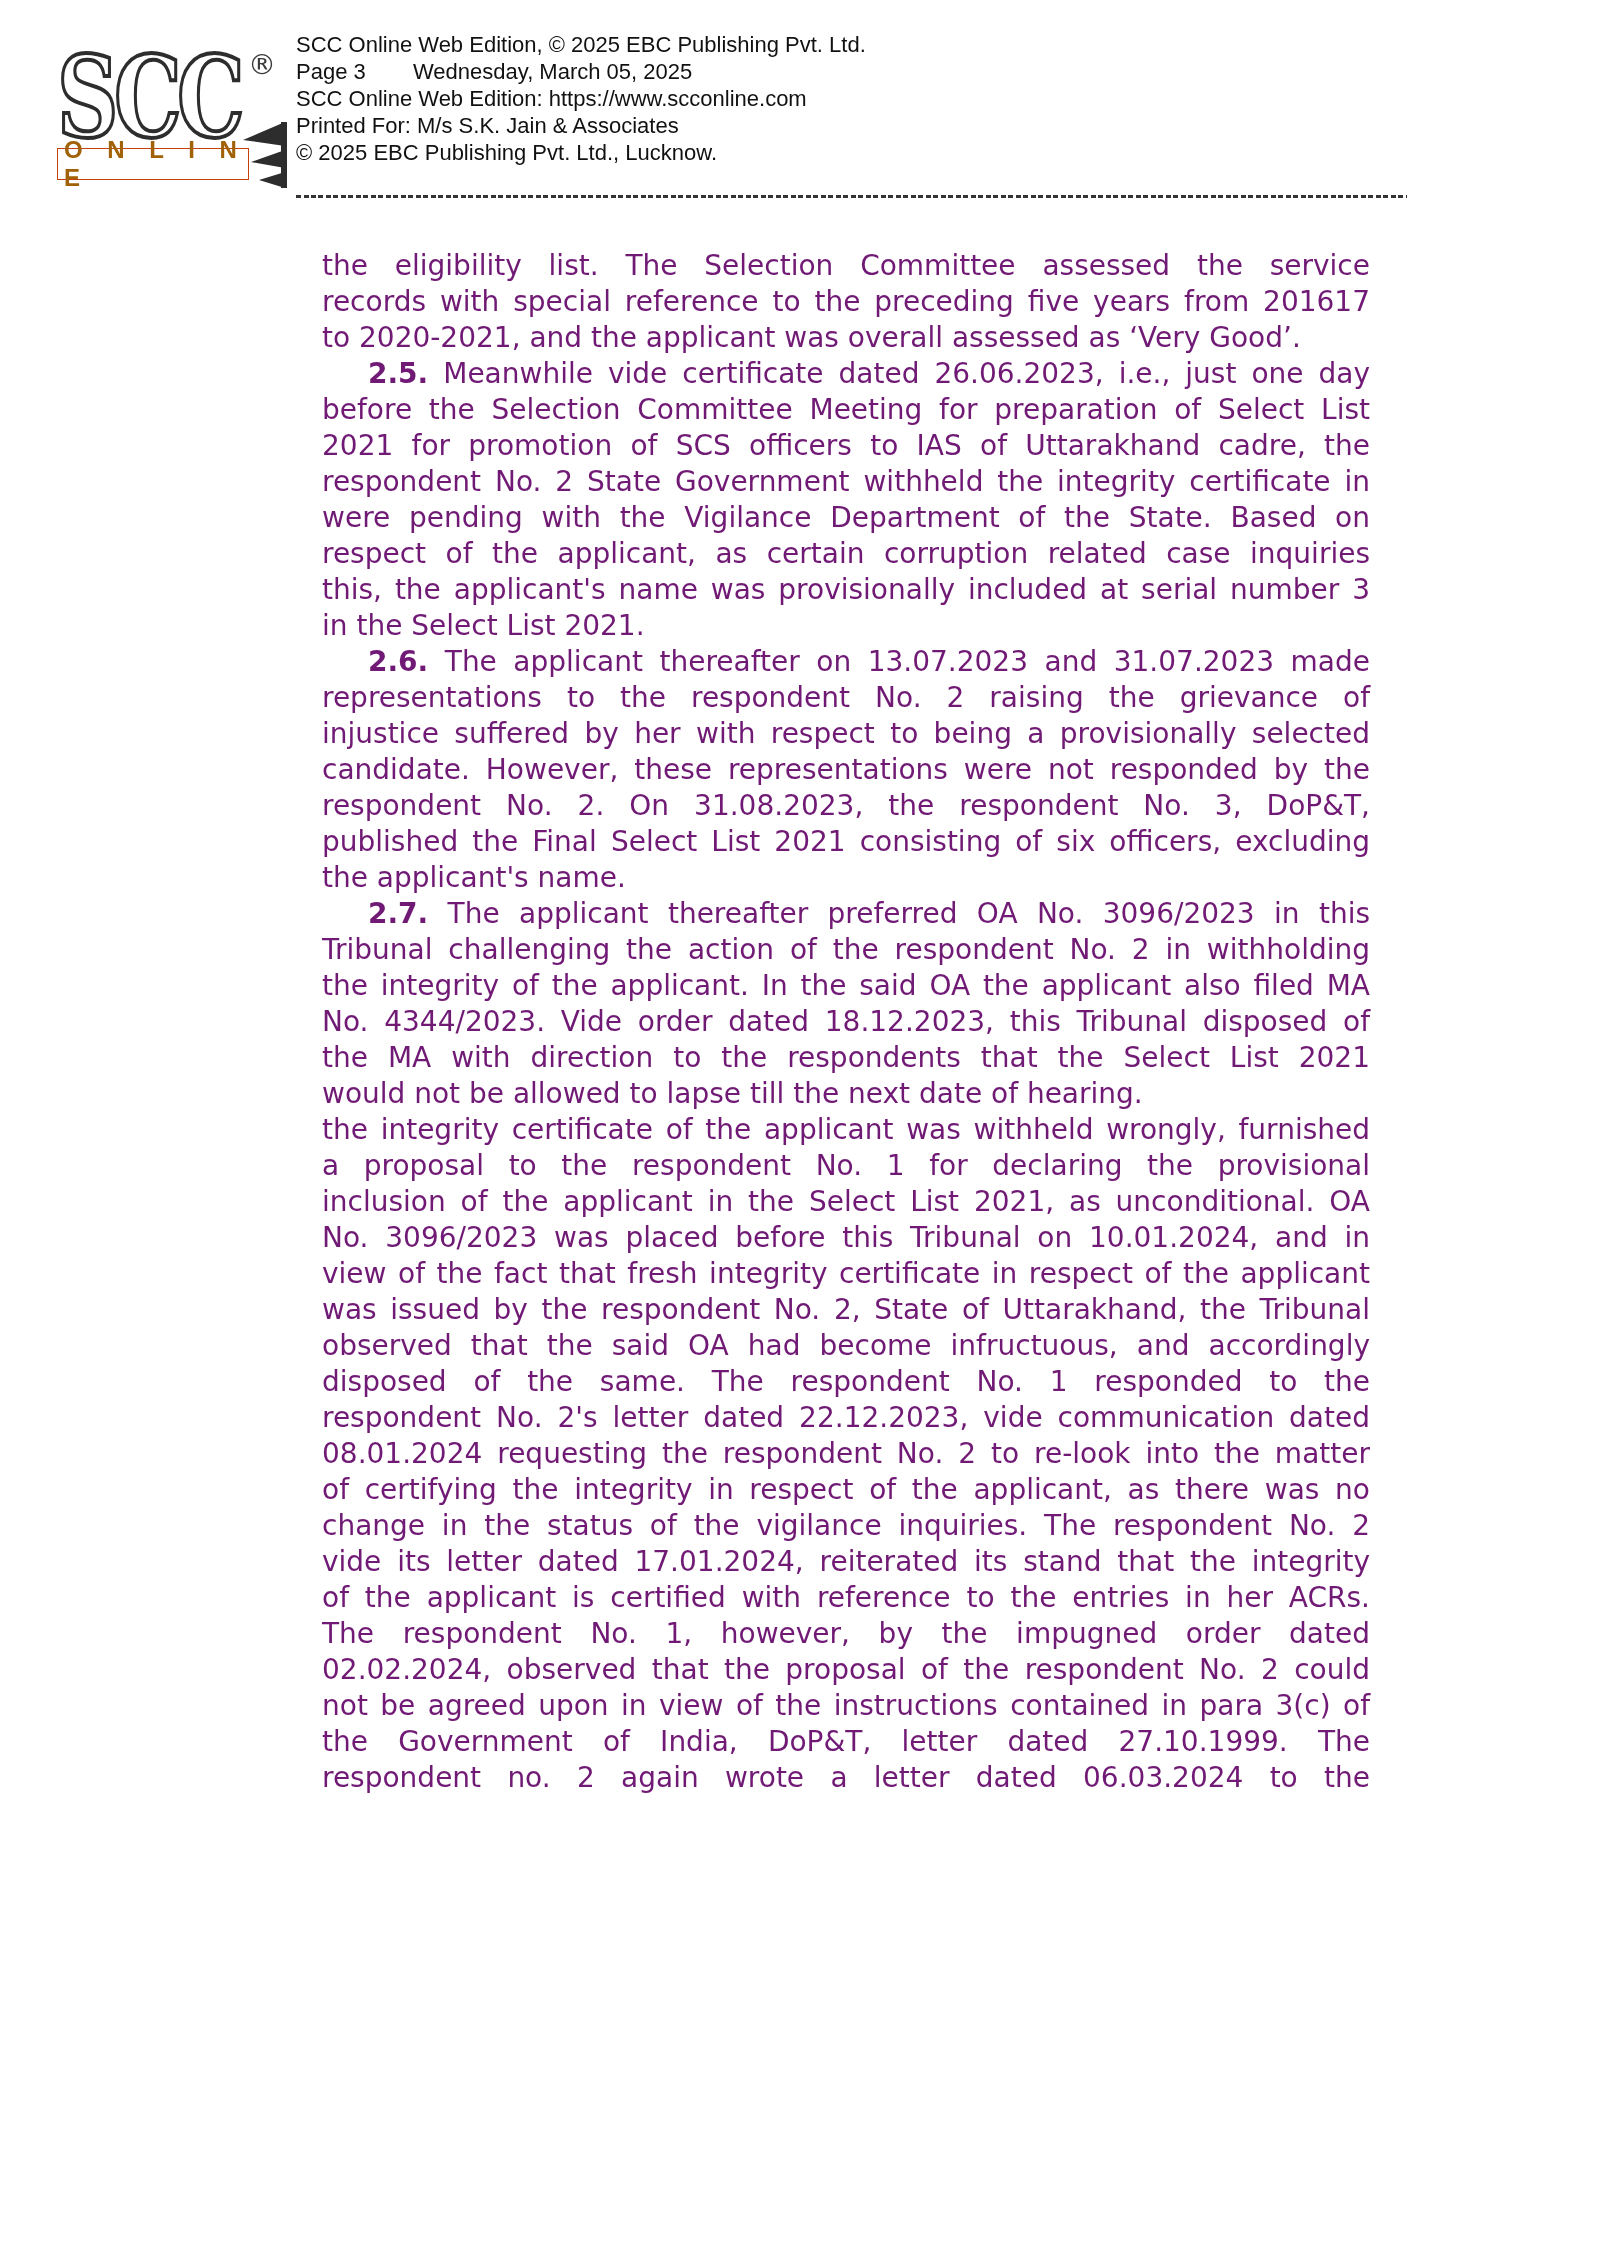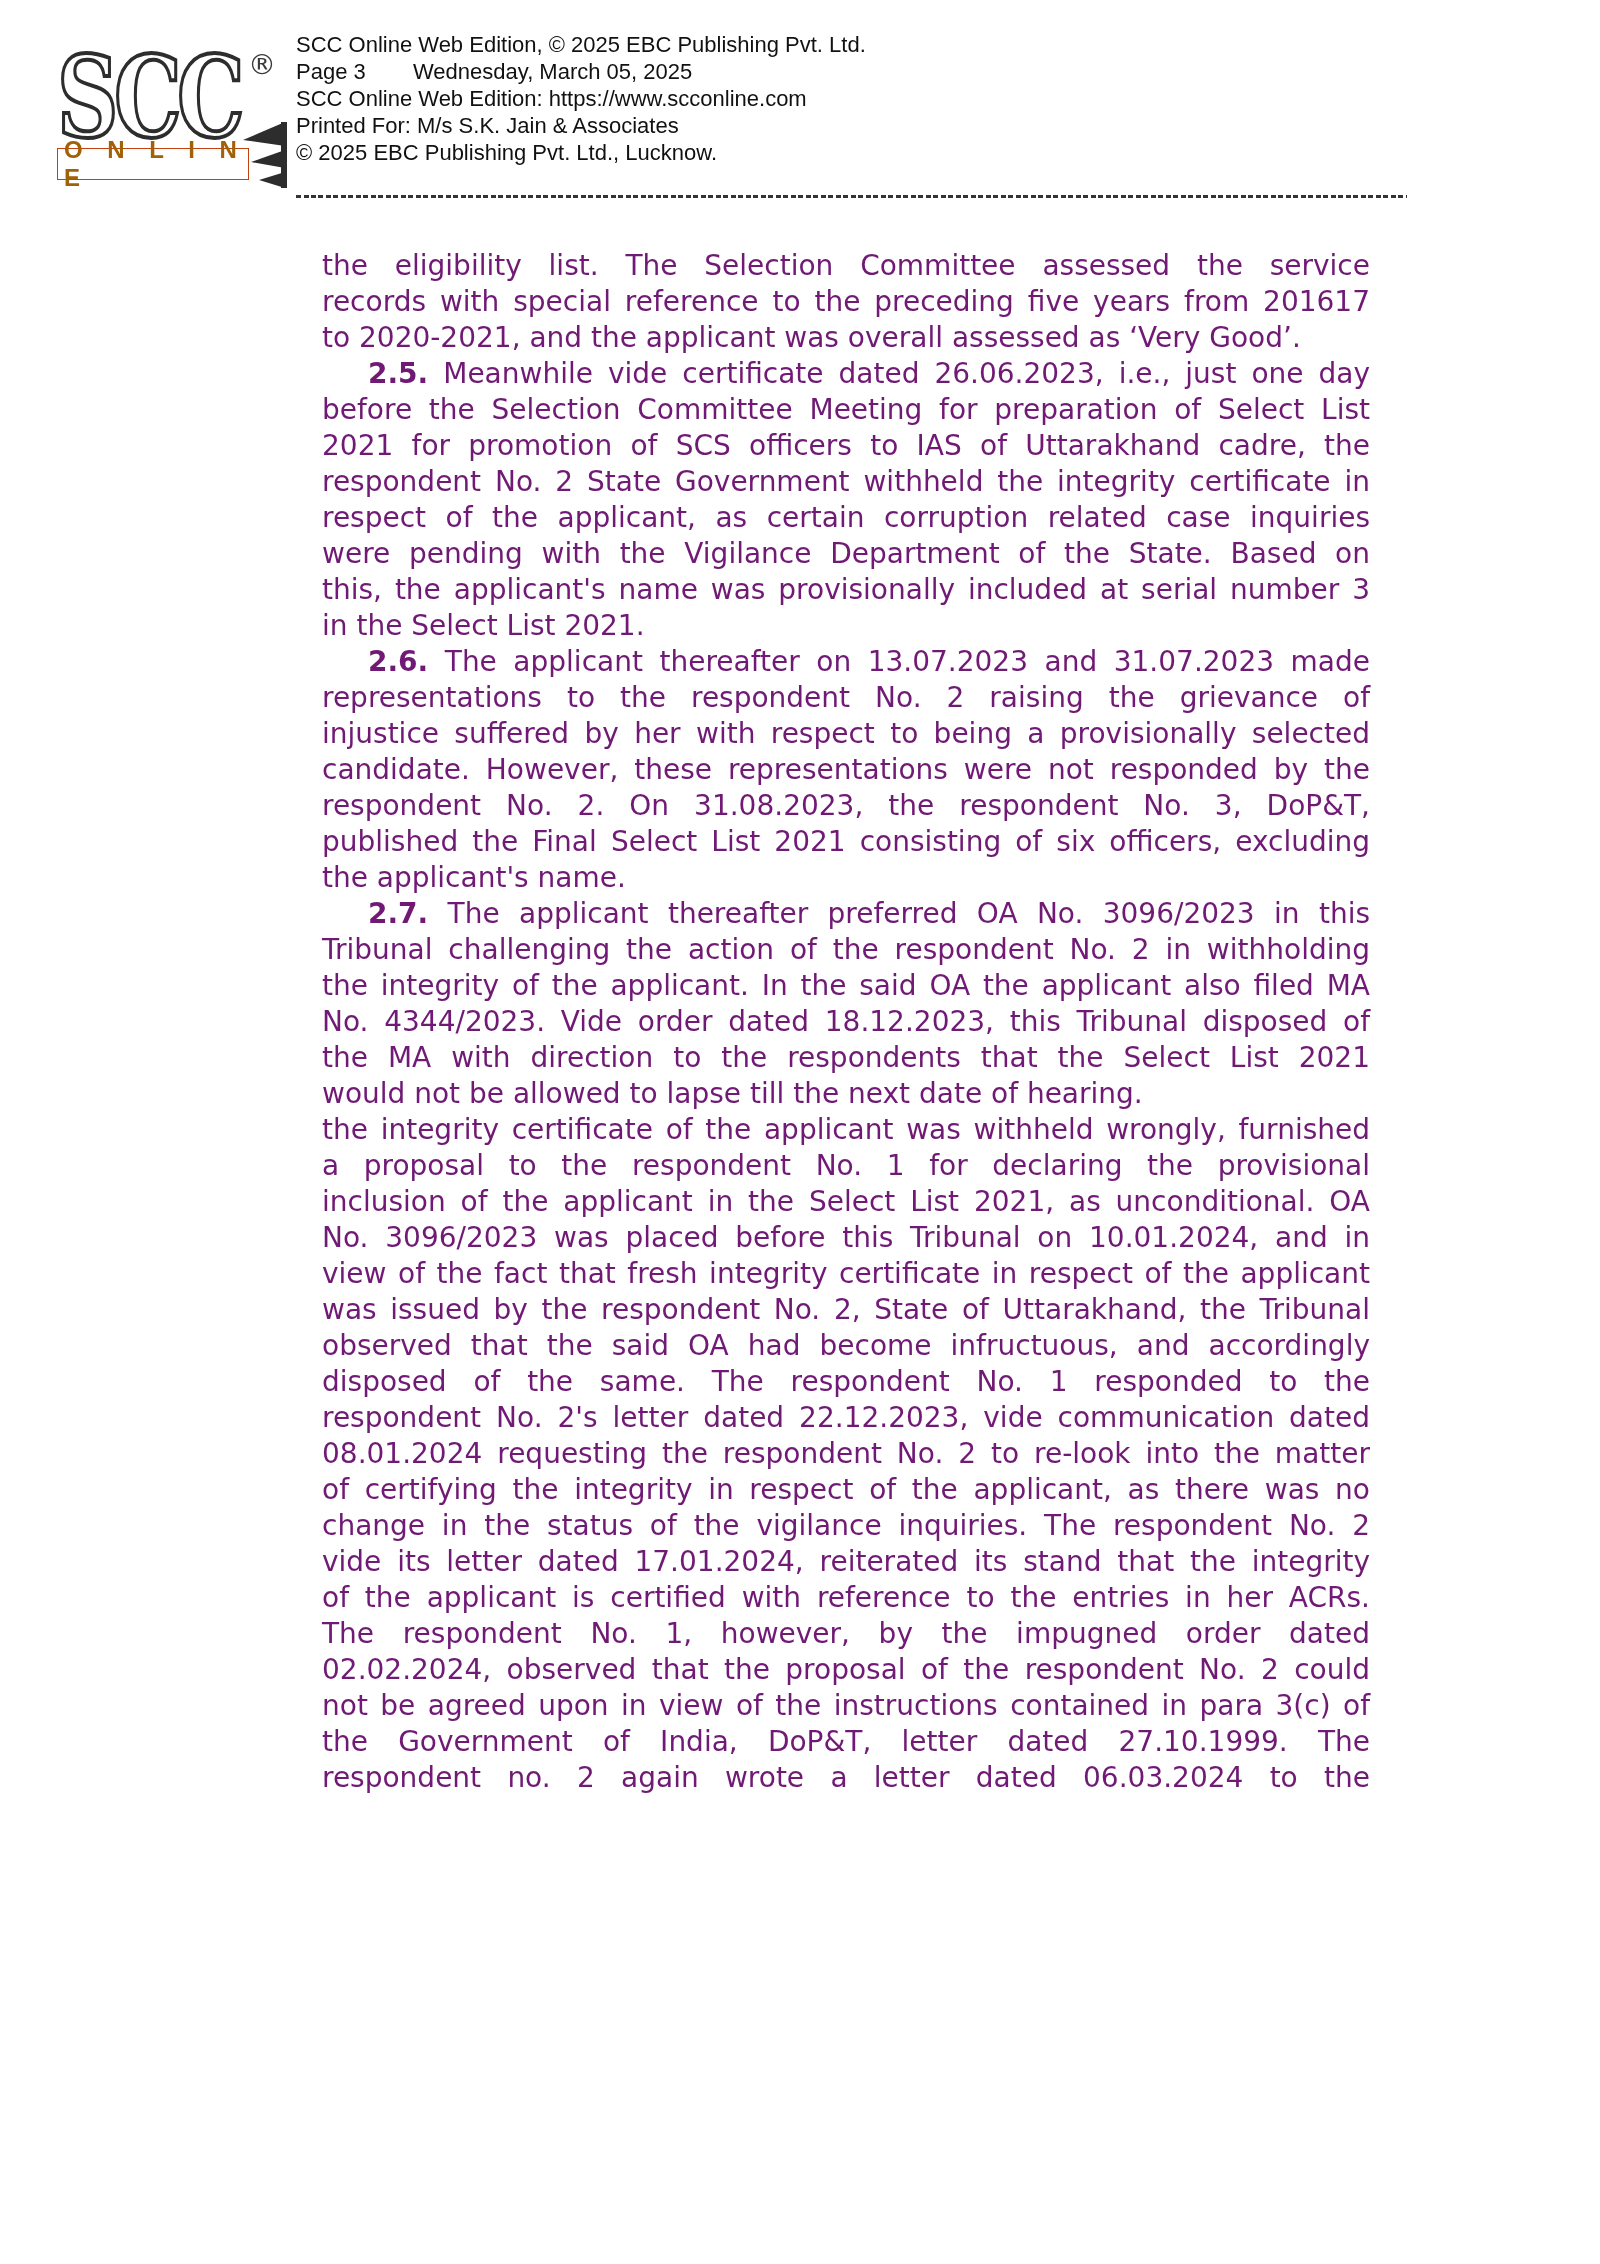--- a/index.html
+++ b/index.html
@@ -107,22 +107,22 @@
   <div id="separator"></div>
 
   <div id="document-body">
       <div class="line just">the eligibility list. The Selection Committee assessed the service</div>
       <div class="line just">records with special reference to the preceding five years from 201617</div>
       <div class="line">to 2020-2021, and the applicant was overall assessed as ‘Very Good’.</div>
       <div class="line just indent"><b>2.5.</b> Meanwhile vide certificate dated 26.06.2023, i.e., just one day</div>
       <div class="line just">before the Selection Committee Meeting for preparation of Select List</div>
       <div class="line just">2021 for promotion of SCS officers to IAS of Uttarakhand cadre, the</div>
       <div class="line just">respondent No. 2 State Government withheld the integrity certificate in</div>
+      <div class="line just">were pending with the Vigilance Department of the State. Based on</div>
       <div class="line just">respect of the applicant, as certain corruption related case inquiries</div>
-      <div class="line just">were pending with the Vigilance Department of the State. Based on</div>
       <div class="line just">this, the applicant's name was provisionally included at serial number 3</div>
       <div class="line">in the Select List 2021.</div>
       <div class="line just indent"><b>2.6.</b> The applicant thereafter on 13.07.2023 and 31.07.2023 made</div>
       <div class="line just">representations to the respondent No. 2 raising the grievance of</div>
       <div class="line just">injustice suffered by her with respect to being a provisionally selected</div>
       <div class="line just">candidate. However, these representations were not responded by the</div>
       <div class="line just">respondent No. 2. On 31.08.2023, the respondent No. 3, DoP&amp;T,</div>
       <div class="line just">published the Final Select List 2021 consisting of six officers, excluding</div>
       <div class="line">the applicant's name.</div>
       <div class="line just indent"><b>2.7.</b> The applicant thereafter preferred OA No. 3096/2023 in this</div>

